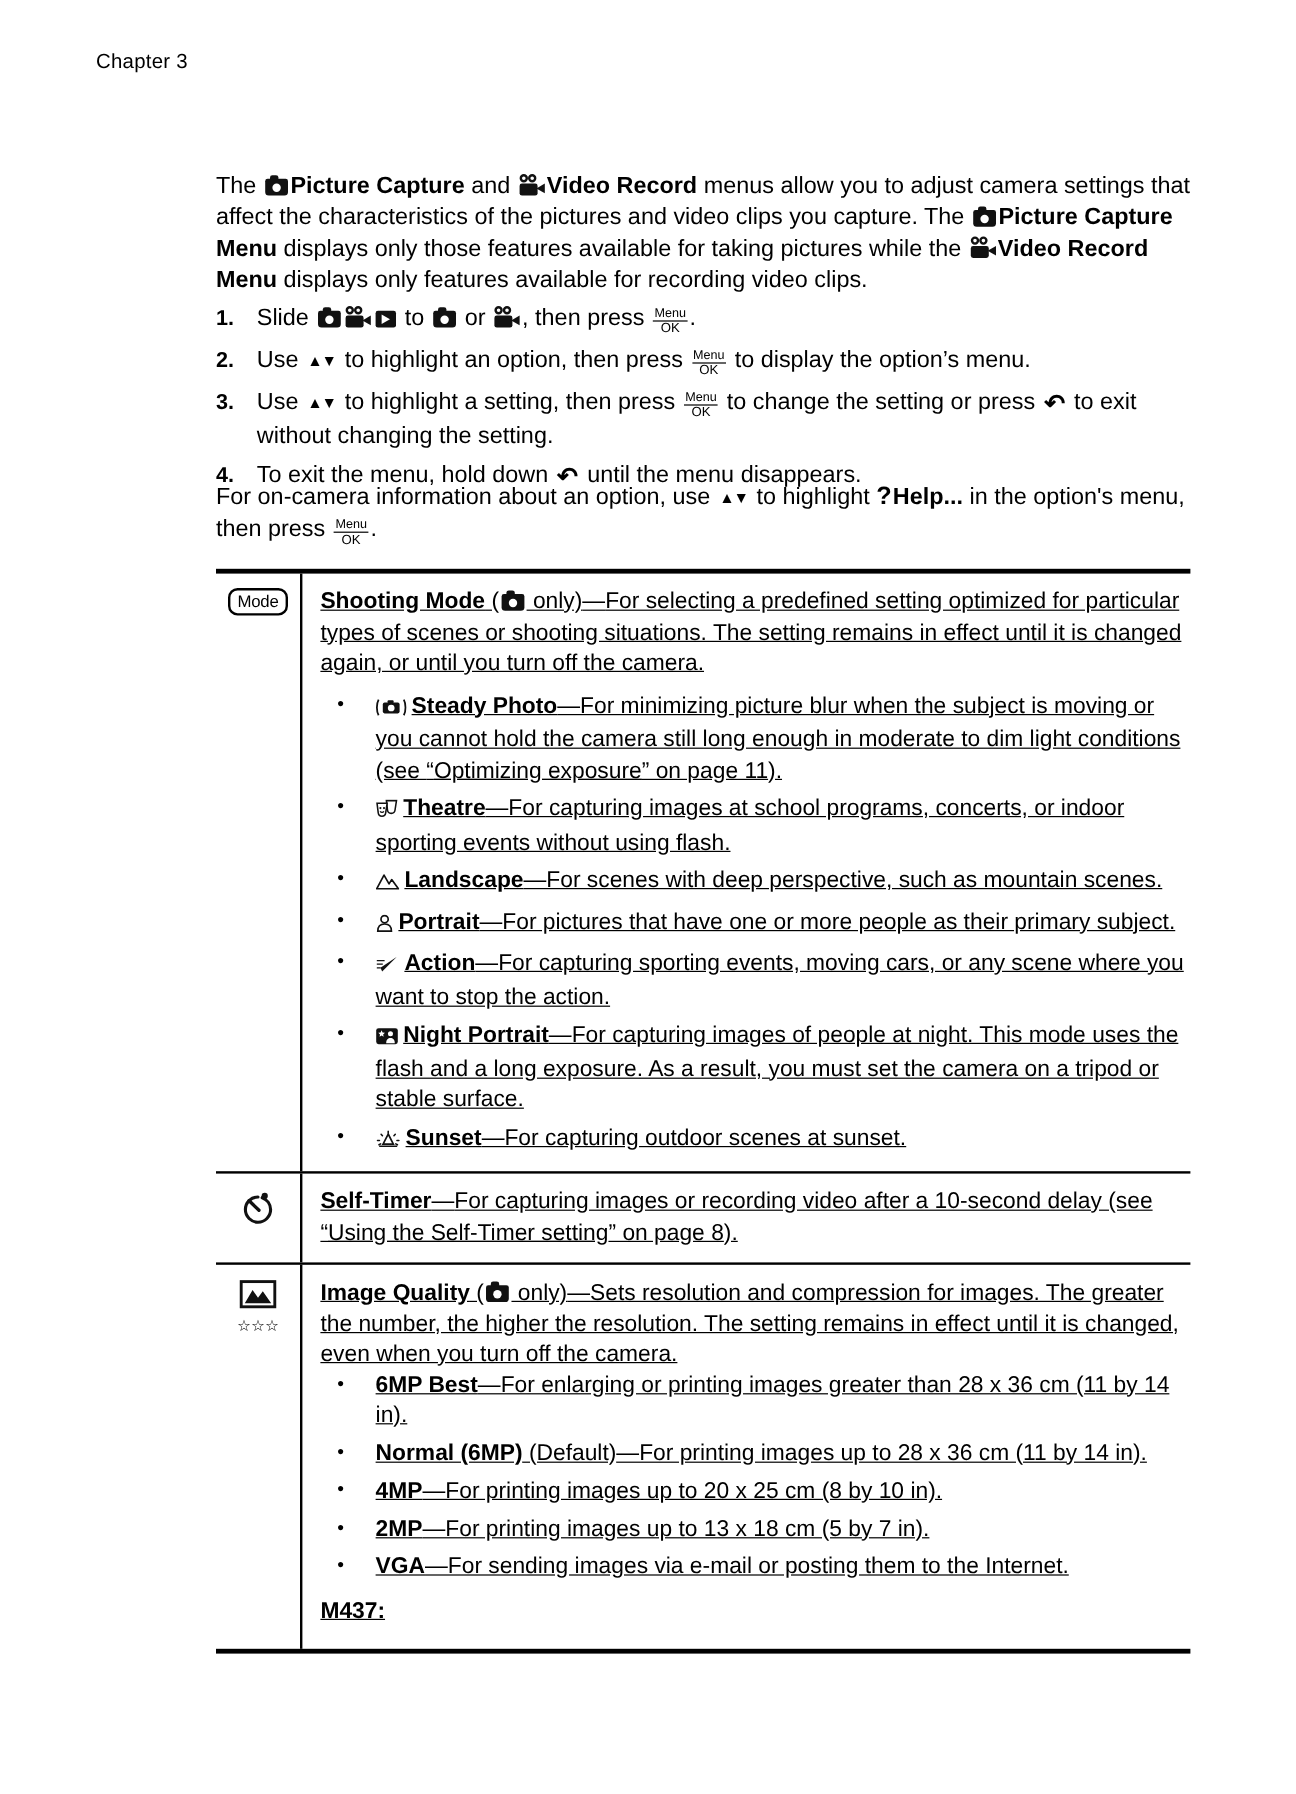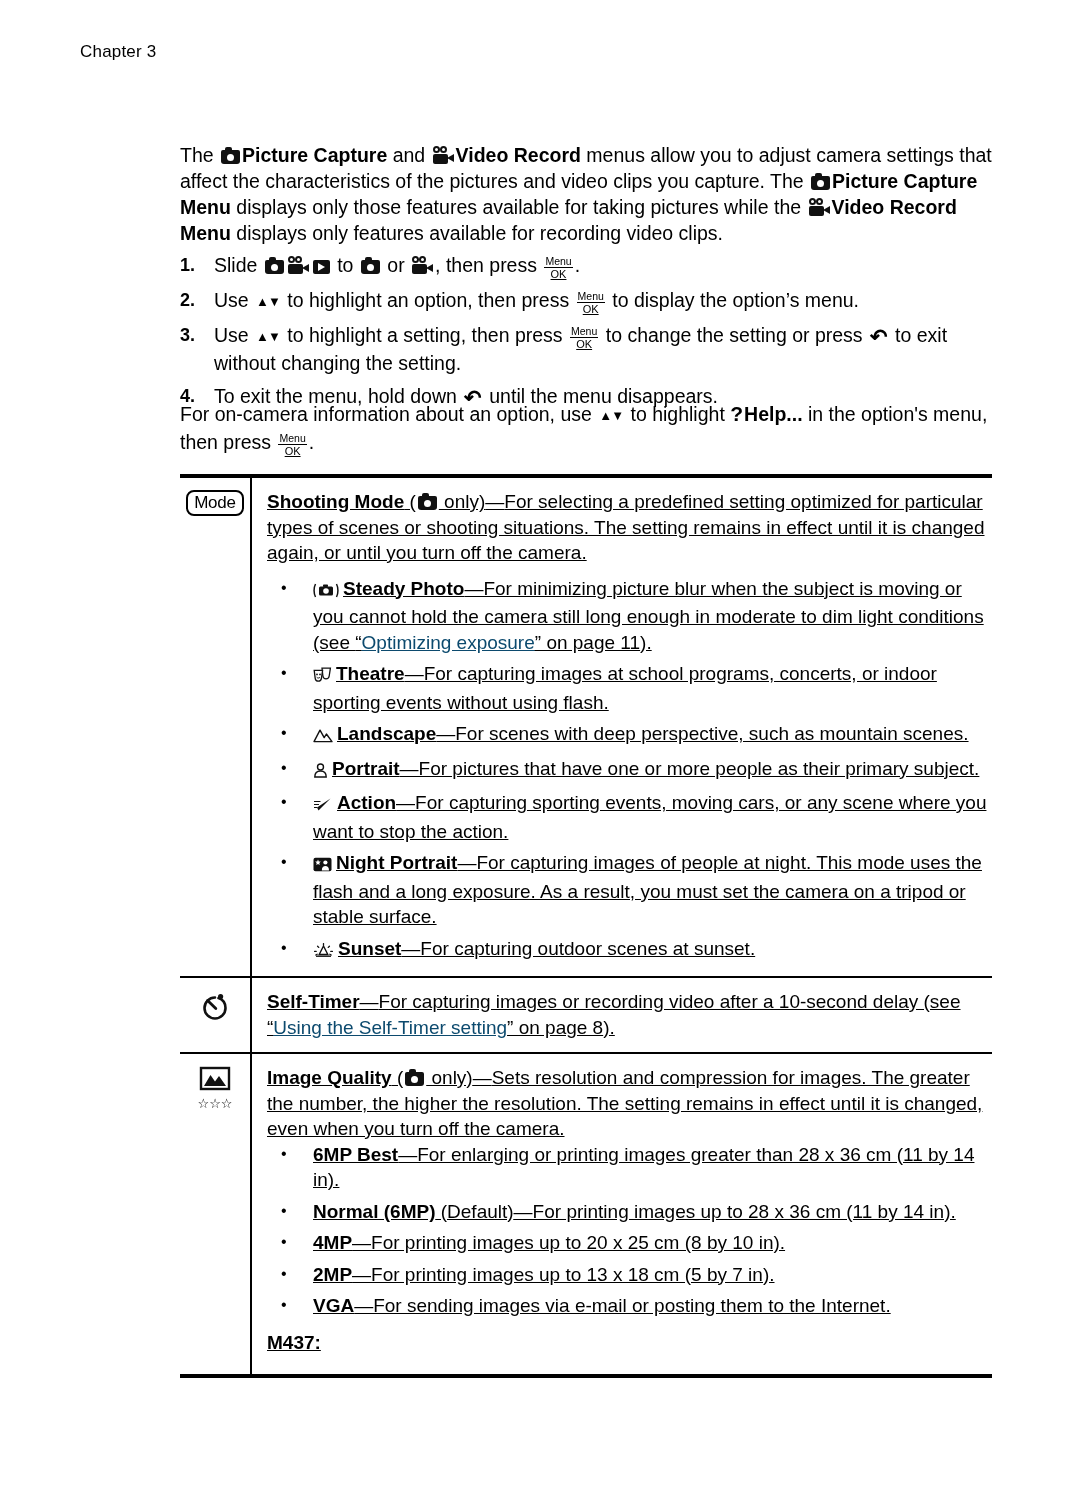--- a/index.html
+++ b/index.html
@@ -162,21 +162,21 @@
   
   .ic-menuok {
     display: inline-block;
     vertical-align: -6px;
     text-align: center;
     line-height: 1;
     margin: 0 2px;
     font-size: 10.5px;
   }
   .ic-menuok .m { display: block; padding: 0 1px 1px; }
-  .ic-menuok .o { display: block; border-top: 1.4px solid #000; padding: 1px 1px 0; font-size: 11px; text-decoration: underline; }
+  .ic-menuok .o { display: block; border-top: 1.4px solid #000; padding: 1px 1px 0; font-size: 11px; }
   
   .ic-updn {
     display: inline-block;
     margin: 0 2px;
     letter-spacing: -1px;
     font-size: 13px;
     vertical-align: 1px;
   }
   
   .ic-back {
@@ -245,31 +245,31 @@
     font-size: 16px;
   }
   ul.blist > li:last-child { margin-bottom: 0; }
 
   .subhead {
     font-weight: bold;
     margin: 11px 0 7px 0 !important;
   }
 
   a.xref {
-    color: #0c4a6e;
+    color: #000000;
     text-decoration: underline;
   }
 
   
   .key-mode {
     display: inline-block;
     border: 2.5px solid #000;
     border-radius: 8px;
     padding: 2px 6px 3px;
-    font-size: 17px;
+    font-size: 14px;
     font-weight: 500;
     line-height: 1;
     letter-spacing: -0.2px;
   }
   
   .key-auto {
     display: inline-block;
     border: 2px solid #000;
     border-radius: 3px;
     padding: 1px 3px 2px;

